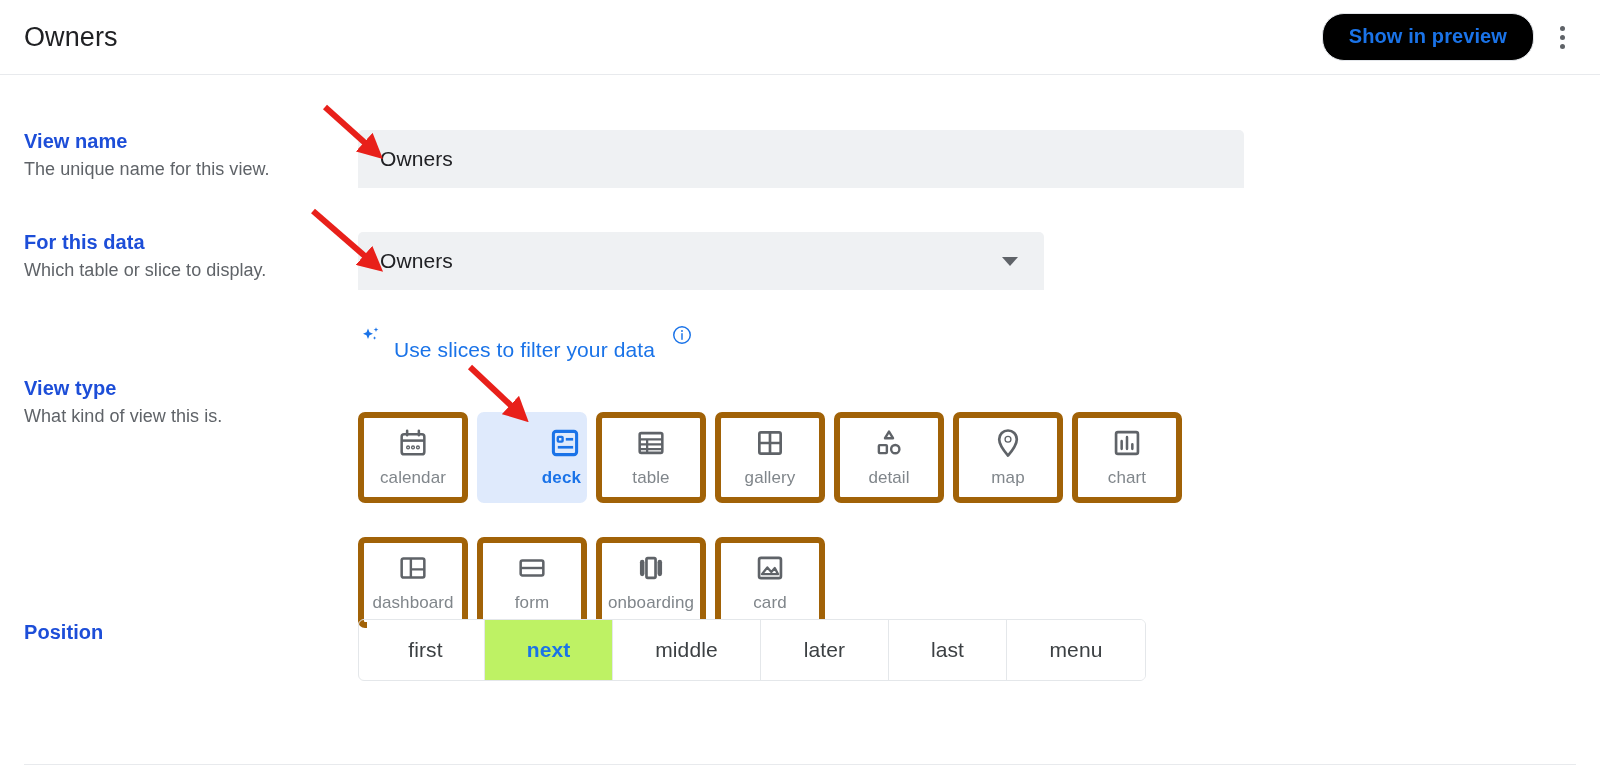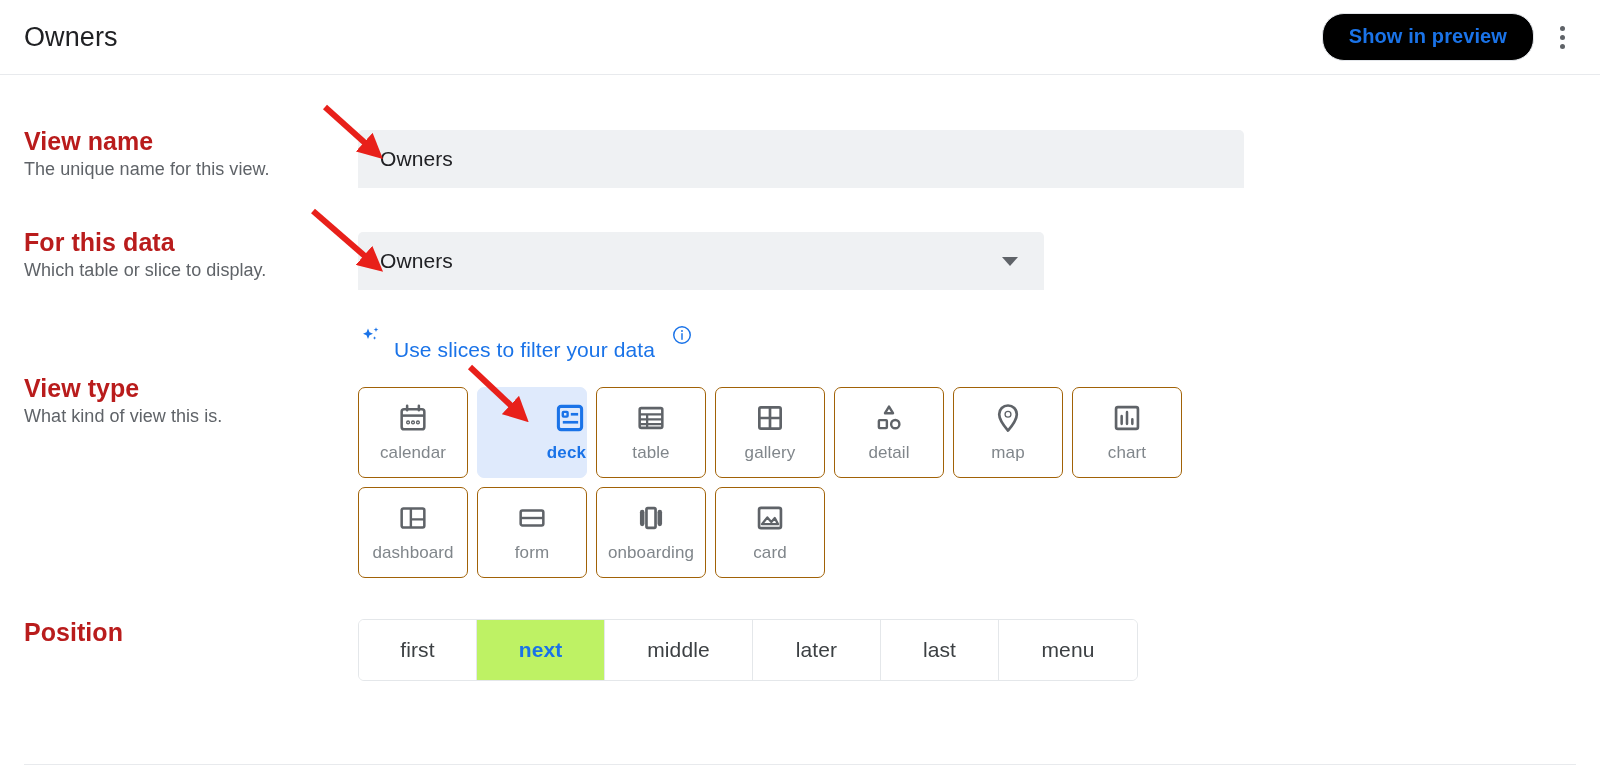--- a/index.html
+++ b/index.html
@@ -42,21 +42,21 @@
   }
   #overflow-menu i {
     display: block; width: 5px; height: 5px; border-radius: 50%;
     background: #5f6368;
   }
 
   
   #content { position: absolute; left: 0; top: 75px; width: 1600px; }
   .label-block { position: absolute; left: 24px; width: 320px; }
   .label-title {
-    font-size: 25px; font-weight: bold; color: #b91c1c;
+    font-size: 20px; font-weight: bold; color: #1d4ed8;
     line-height: 24px; letter-spacing: .05px;
   }
   .label-sub {
     font-size: 18px; font-weight: 400; color: #5f6368;
     line-height: 25px; margin-top: 4px; letter-spacing: .05px;
   }
 
   
   .textfield {
     position: absolute;
@@ -97,42 +97,43 @@
   }
 
   
   #view-type-grid {
     position: absolute;
     display: flex; flex-wrap: wrap; gap: 9px;
     width: 870px;
   }
   .vt-card {
     width: 110px; height: 91px;
-    border: 1px solid #a16207; border-radius: 7px;
+    border: 6px solid #a16207; border-radius: 7px;
     background: #fff;
     display: flex; flex-direction: column;
     align-items: center; justify-content: center;
-    gap: 9px; cursor: pointer;
+    gap: 9px; cursor: pointer; margin-top: 25px;
   }
   .vt-card .vt-label {
     font-size: 17px; color: #80868b; letter-spacing: .1px;
   }
   .vt-card svg { display: block; }
   .vt-card svg * { stroke: #5f6368; }
   .vt-card.selected {
     background: #dfeafc; border-color: #dfeafc; align-items: flex-end;
   }
   .vt-card.selected .vt-label { color: #1a73e8; font-weight: bold; }
   .vt-card.selected svg * { stroke: #1a73e8; }
 
   
   #position-group {
     position: absolute; display: flex;
     border: 1px solid #e4e7ea; border-radius: 6px; overflow: hidden;
     height: 62px;
+    padding-left: 8px;
   }
   .seg {
     display: flex; align-items: center; justify-content: center;
     font-size: 21px; color: #3c4043; background: #fff;
     border-right: 1px solid #e4e7ea;
     cursor: pointer; letter-spacing: .1px;
   }
   .seg:last-child { border-right: none; }
   .seg.selected { background: #bef264; color: #1a73e8; font-weight: bold; }
 

